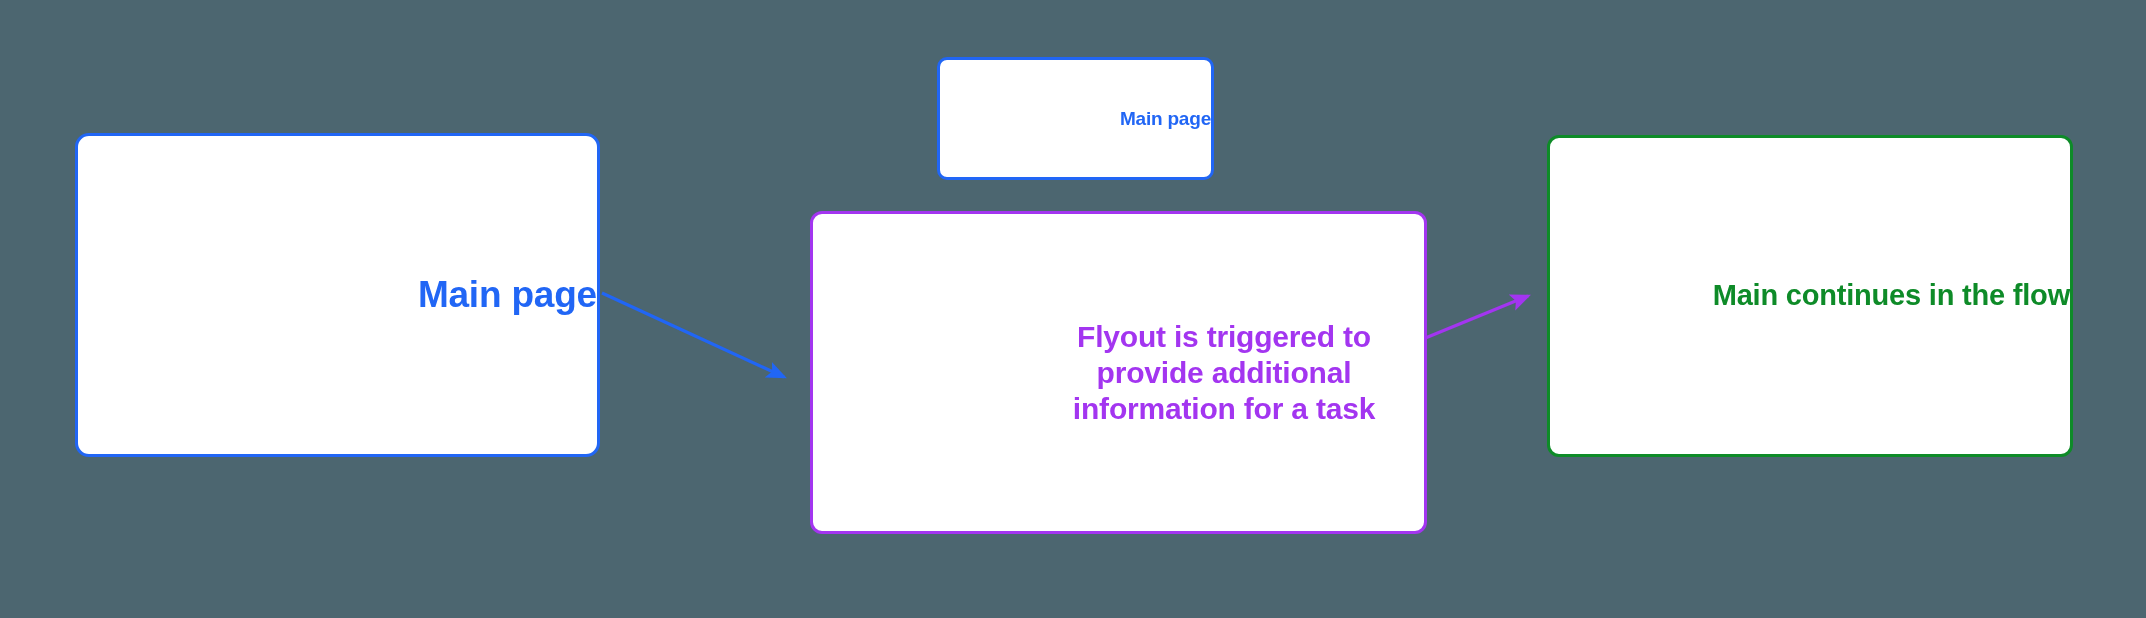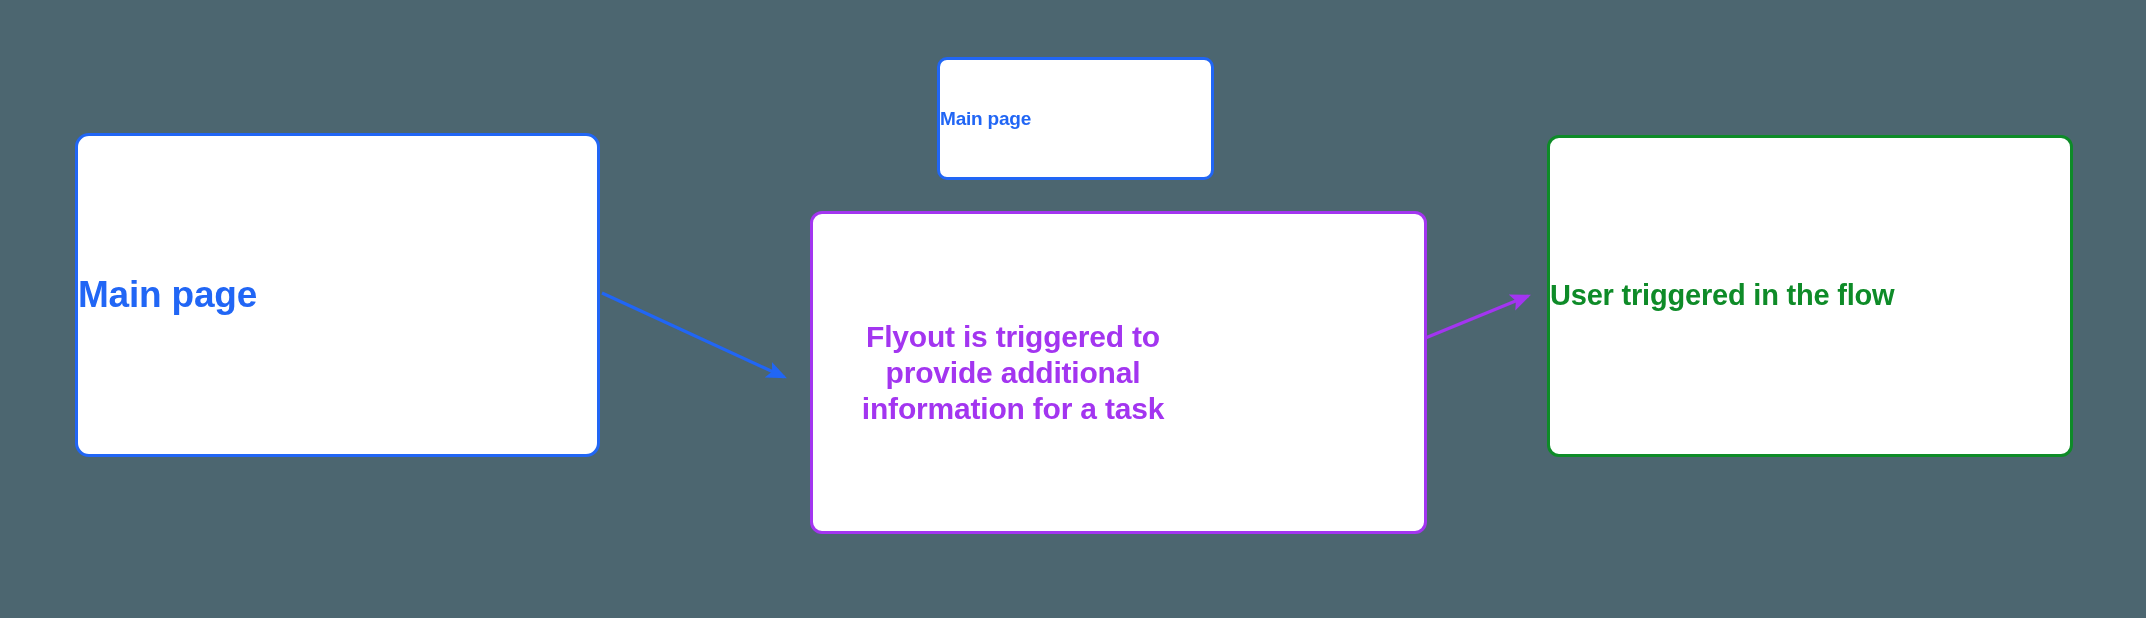--- a/index.html
+++ b/index.html
@@ -18,21 +18,21 @@
     background: #4c6670;
     overflow: hidden;
   }
   .node {
     position: absolute;
     background: #ffffff;
     border-style: solid;
     box-sizing: border-box;
     display: flex;
     align-items: center;
-    justify-content: flex-start;
+    justify-content: flex-end;
     text-align: center;
   }
   .node-label {
     font-weight: bold;
     line-height: 1.22;
     letter-spacing: -0.2px;
     white-space: pre-line;
   }
 
   
@@ -124,16 +124,16 @@
 
   <div class="node" id="node-main-page-small" style="border-color:#2166f5;">
     <span class="node-label" style="color:#2166f5;">Main page</span>
   </div>
 
   <div class="node" id="node-flyout" style="border-color:#a335f0;">
     <span class="node-label" style="color:#a335f0;">Flyout is triggered to provide additional information for a task</span>
   </div>
 
   <div class="node" id="node-user-continues" style="border-color:#0e8b28;">
-    <span class="node-label" style="color:#0e8b28;">User triggered in the flow</span>
+    <span class="node-label" style="color:#0e8b28;">Main continues in the flow</span>
   </div>
 
 </div>
 
 </body></html>

